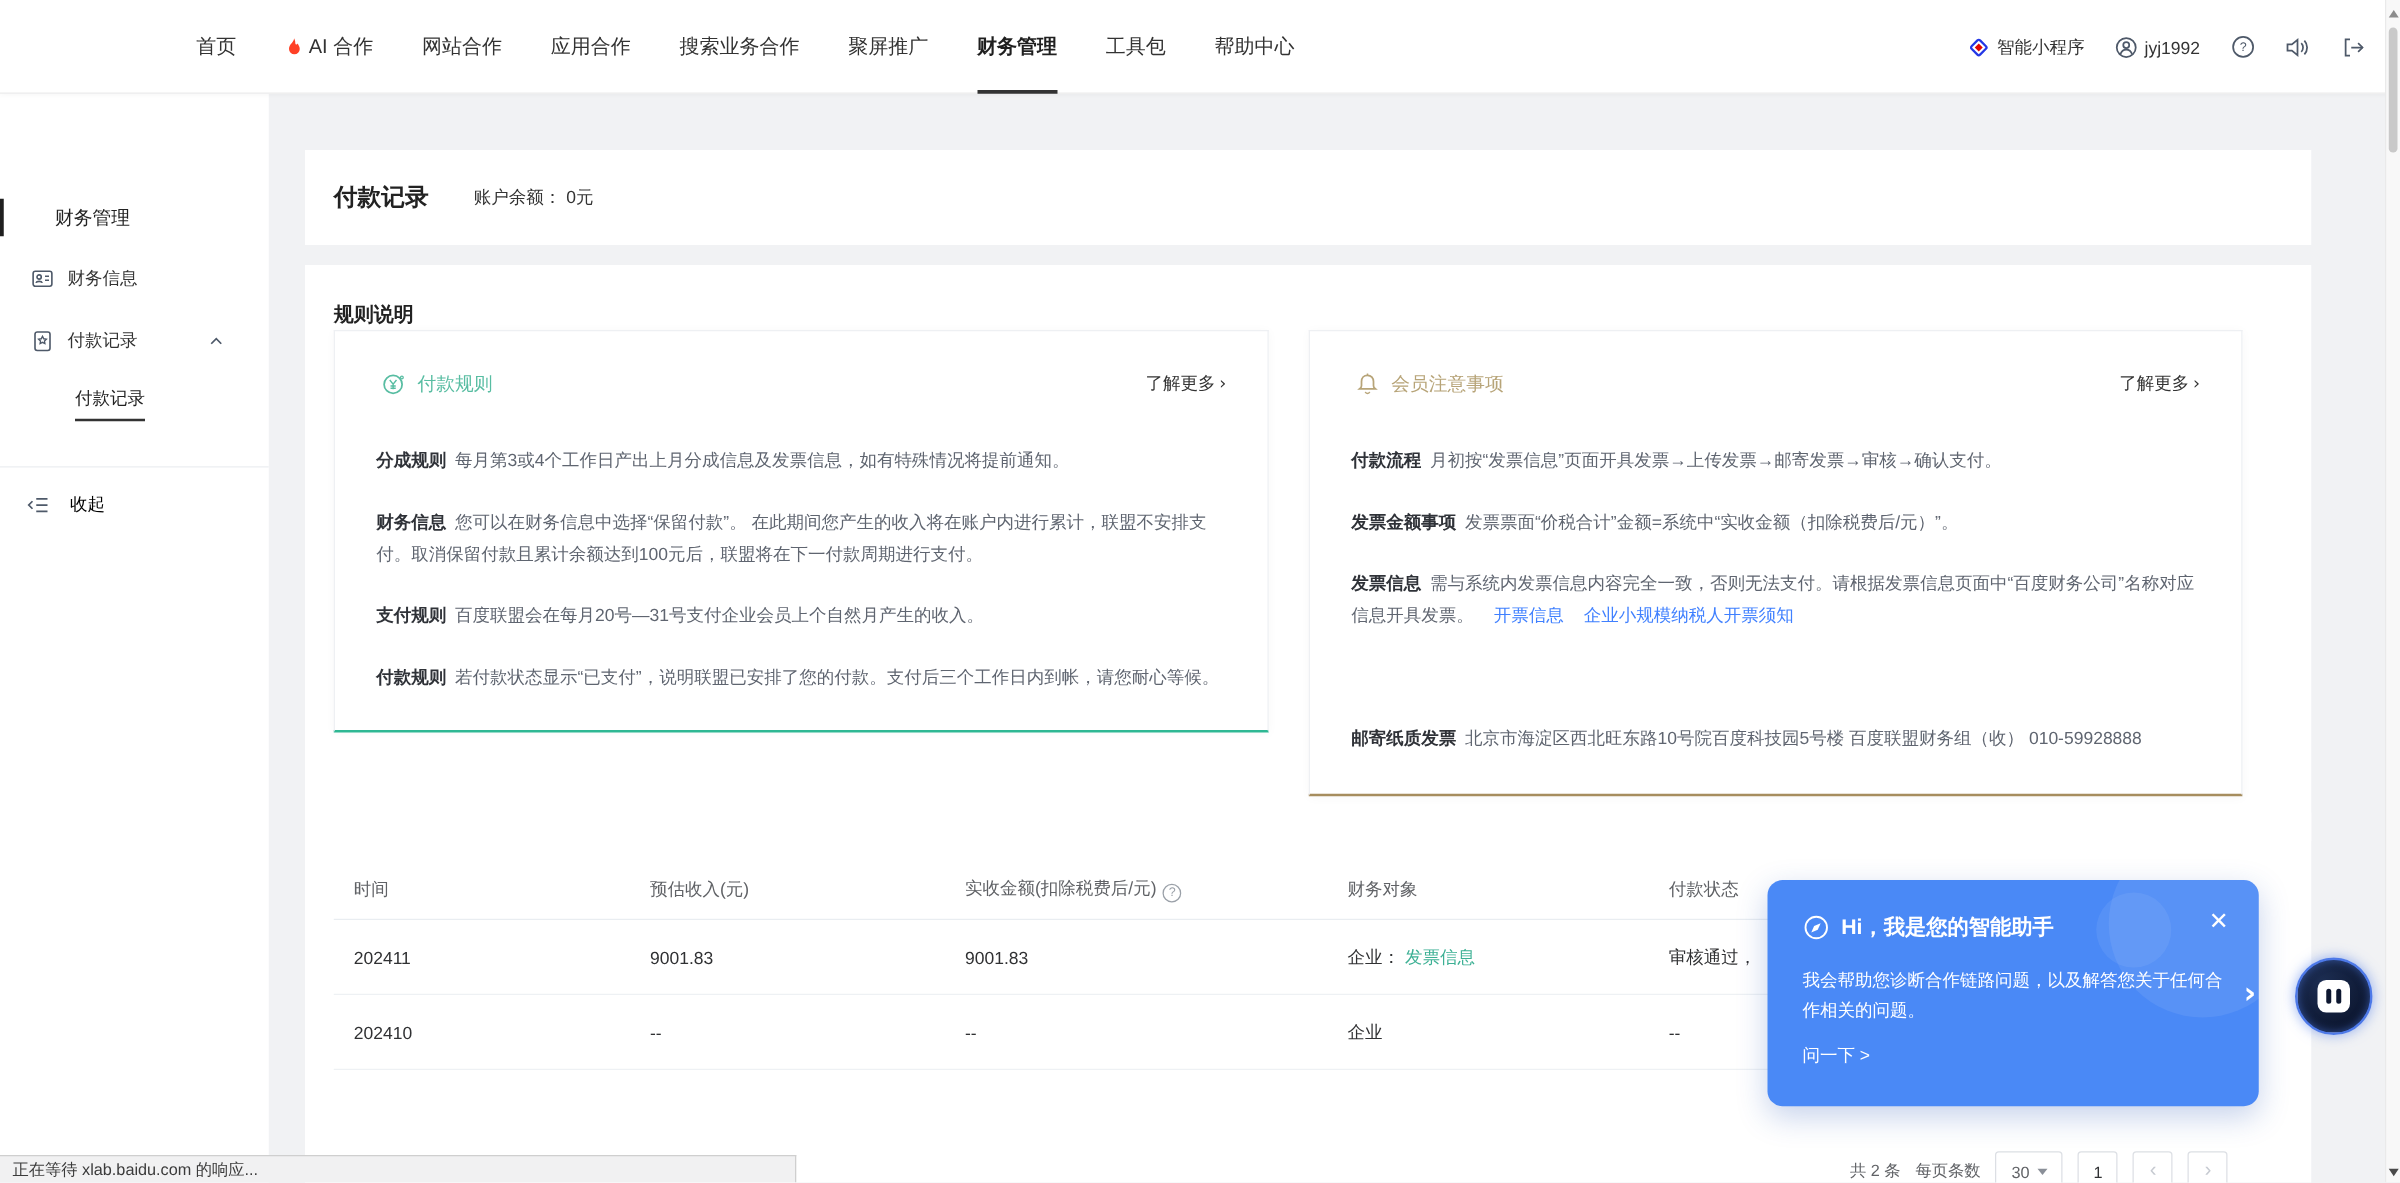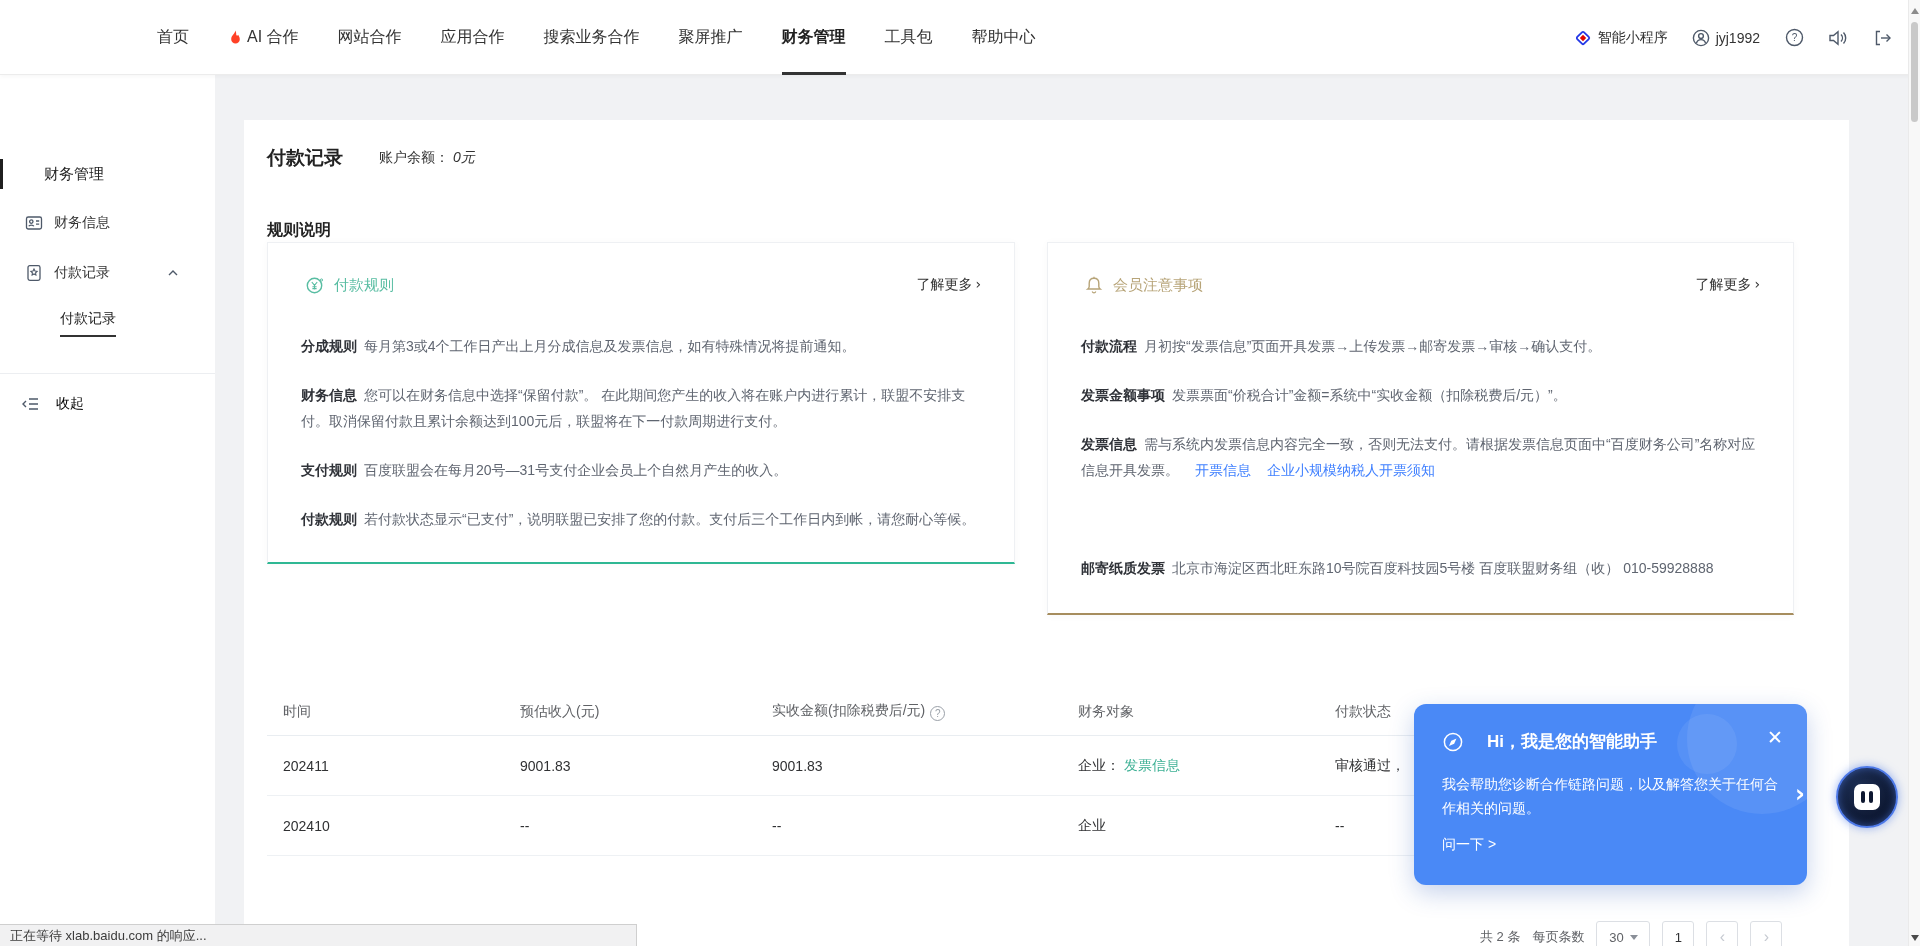--- a/index.html
+++ b/index.html
@@ -44,23 +44,23 @@
   .side-collapse { position:absolute; left:0; width:100%; height:30px; display:flex; align-items:center;
     font-size:14px; color:#000000; cursor:pointer; }
   .side-collapse .cicon { position:absolute; left:21px; width:19px; height:16px; }
   .side-collapse .clabel { margin-left:56px; }
 
   
   .card { position:absolute; background:#fff; }
   .header-card { left:244px; top:120px; width:1605px; height:76px; display:flex; align-items:center; }
   .header-card .ptitle { font-size:19px; font-weight:bold; color:#222; margin-left:23px; }
   .header-card .balance { margin-left:36px; font-size:14px; color:#333; }
-  .header-card .balance b { font-weight:normal; margin-left:4px;font-style:italic; }
-
-  .rules-card { left:244px; top:190px; width:1605px; height:461px; }
+  .header-card .balance b { font-weight:normal; margin-left:4px; }
+
+  .rules-card { left:244px; top:212px; width:1605px; height:461px; }
   .rules-title { position:absolute; left:23px; top:30px; font-size:16px; font-weight:bold; color:#222; }
 
   .rulebox { position:absolute; top:52px; background:#fff; border:1px solid #eef0f3;
     box-shadow:0 1px 8px rgba(0,0,0,.03); }
   .rulebox.left  { left:23px;  width:748px; height:322px; border-bottom:2px solid #2eb793; }
   .rulebox.right { left:803px; width:747px; height:373px; border-bottom:2px solid #a68d5e; }
   .rule-head { position:absolute; top:32px; left:36px; display:flex; align-items:center; gap:9px; }
   .rule-head .rtitle { font-size:15px; }
   .rulebox.left  .rtitle { color:#58bda2; }
   .rulebox.right .rtitle { color:#b7a478; }
@@ -94,21 +94,21 @@
   .pgchev { color:#c6cad1; font-size:16px; }
 
   
   .assistant { position:absolute; left:1414px; top:704px; width:393px; height:181px;
     background:#4a89f6; border-radius:12px; box-shadow:0 8px 24px rgba(30,80,180,.25);
     z-index:15; overflow:hidden; }
   .assistant::before { content:""; position:absolute; right:-30px; top:-40px; width:150px; height:150px;
     border-radius:50%; background:rgba(255,255,255,.08); }
   .assistant::after { content:""; position:absolute; right:70px; top:10px; width:60px; height:60px;
     border-radius:50%; background:rgba(255,255,255,.07); }
-  .as-head { position:absolute; left:28px; top:26px; display:flex; align-items:center; gap:23px; z-index:2; }
+  .as-head { position:absolute; left:28px; top:26px; display:flex; align-items:center; gap:9px; z-index:2; }
   .as-title { color:#fff; font-size:17px; font-weight:bold; }
   .as-close { position:absolute; right:24px; top:22px; color:#fff; font-size:19px; cursor:pointer; z-index:3; }
   .as-body { position:absolute; left:28px; top:68px; width:336px; color:#fff; font-size:14px;
     line-height:24px; z-index:2; }
   .as-cta { position:absolute; left:28px; top:132px; color:#fff; font-size:14px; cursor:pointer; z-index:2; }
   .as-arrow { position:absolute; left:1795px; top:780px; color:#fff; font-size:24px; font-weight:bold;
     z-index:17; cursor:pointer; font-family:"DejaVu Sans",sans-serif; }
 
   .bot-avatar { position:absolute; left:1836px; top:766px; width:62px; height:62px; border-radius:50%;
     background:radial-gradient(circle at 35% 30%, #1c2d52 0%, #0d1730 70%);

